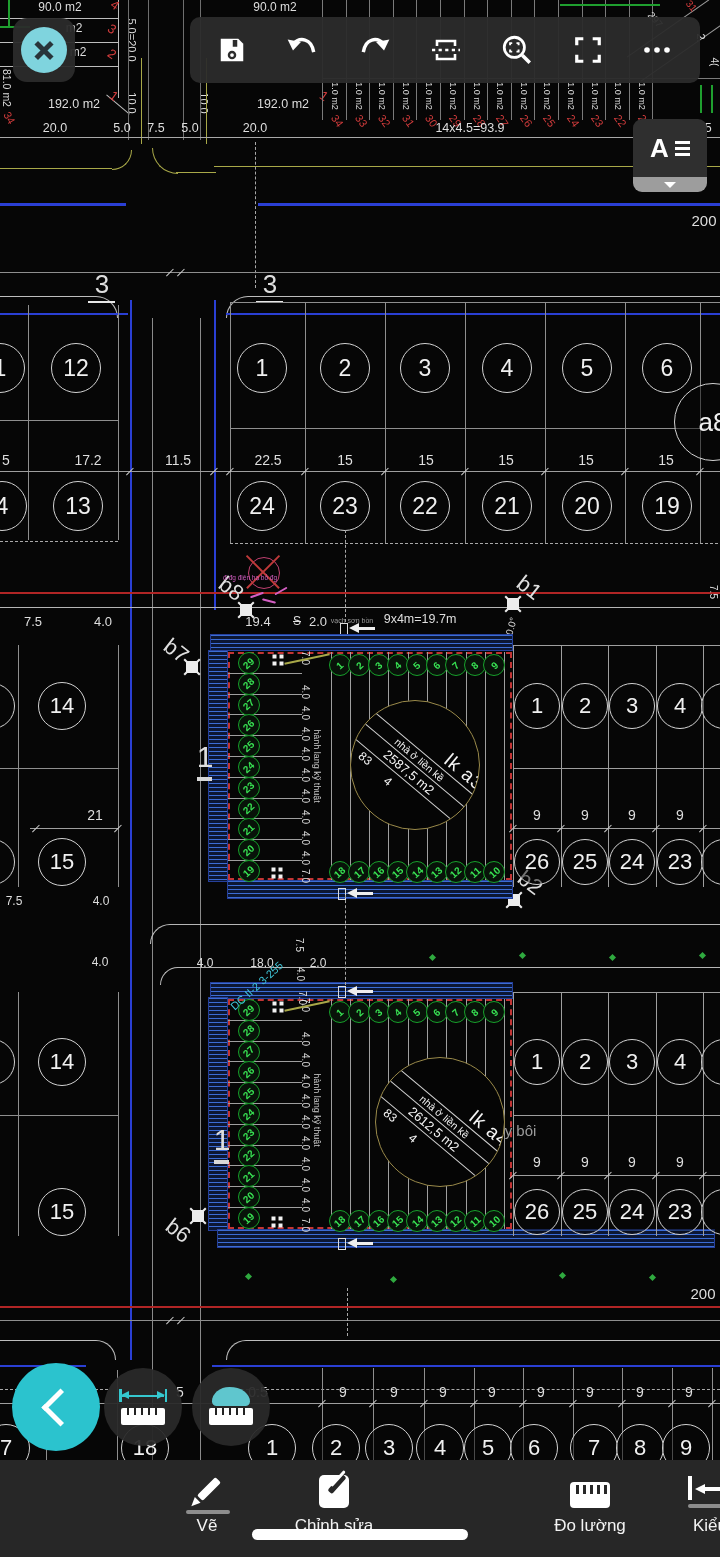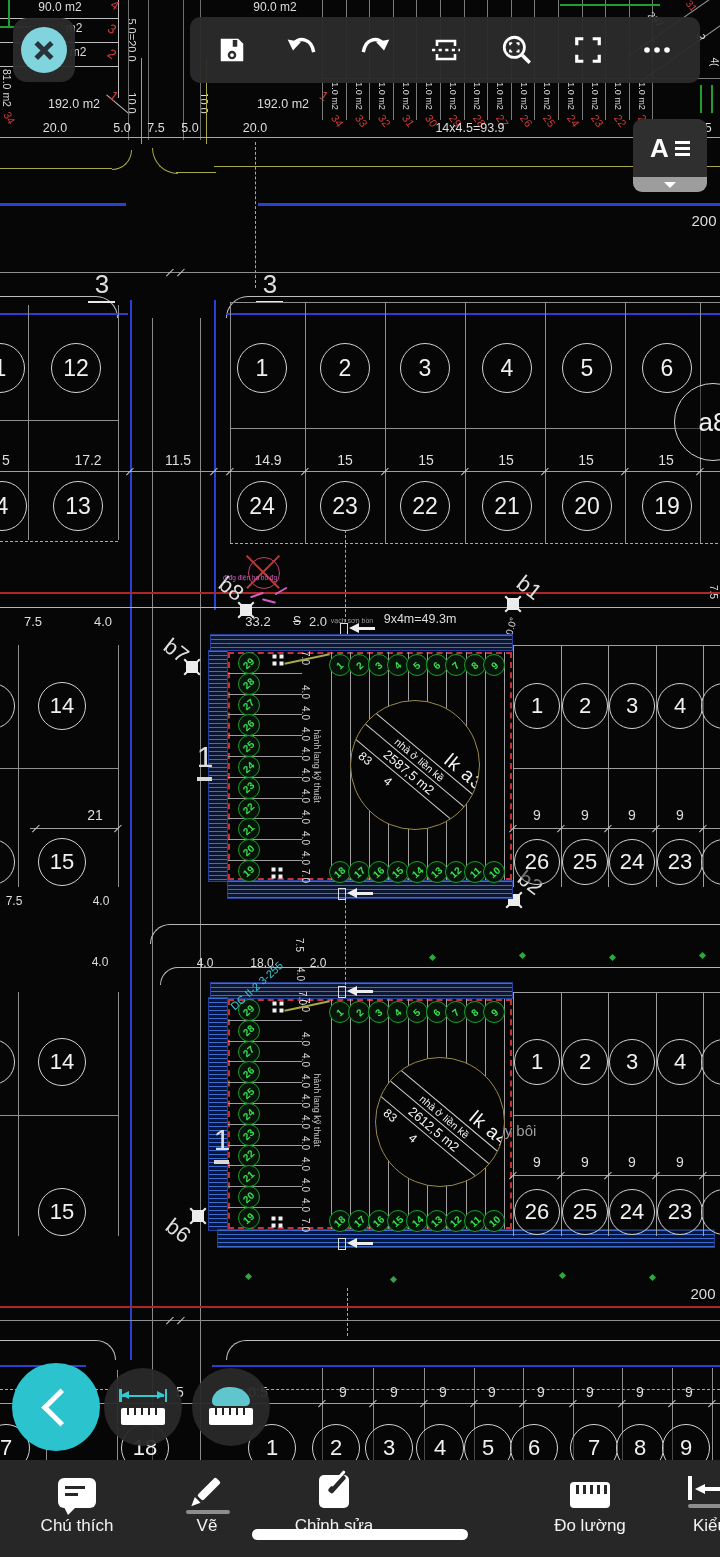--- a/index.html
+++ b/index.html
@@ -190,21 +190,21 @@
     <div class="circ" style="left: 262px; top: 368px; width: 48px; height: 48px; font-size: 23px;">1</div>
     <div class="circ" style="left: 345px; top: 368px; width: 48px; height: 48px; font-size: 23px;">2</div>
     <div class="circ" style="left: 425px; top: 368px; width: 48px; height: 48px; font-size: 23px;">3</div>
     <div class="circ" style="left: 507px; top: 368px; width: 48px; height: 48px; font-size: 23px;">4</div>
     <div class="circ" style="left: 587px; top: 368px; width: 48px; height: 48px; font-size: 23px;">5</div>
     <div class="circ" style="left: 667px; top: 368px; width: 48px; height: 48px; font-size: 23px;">6</div>
     <div class="circ" style="left: 713px; top: 422px; width: 76px; height: 76px; font-size: 26px;">a8</div>
     <div class="tx" style="left: 6px; top: 460px; font-size: 14px;">5</div>
     <div class="tx" style="left: 88px; top: 460px; font-size: 14px;">17.2</div>
     <div class="tx" style="left: 178px; top: 460px; font-size: 14px;">11.5</div>
-    <div class="tx" style="left: 268px; top: 460px; font-size: 14px;">14.9</div>
+    <div class="tx" style="left: 268px; top: 460px; font-size: 14px;">22.5</div>
     <div class="tx" style="left: 345px; top: 460px; font-size: 14px;">15</div>
     <div class="tx" style="left: 426px; top: 460px; font-size: 14px;">15</div>
     <div class="tx" style="left: 506px; top: 460px; font-size: 14px;">15</div>
     <div class="tx" style="left: 586px; top: 460px; font-size: 14px;">15</div>
     <div class="tx" style="left: 666px; top: 460px; font-size: 14px;">15</div>
     <div class="ln" style="left: 0px; top: 471px; width: 720px; height: 1px; background: rgb(158, 158, 158);"></div>
     <div class="ln" style="left: 125px; top: 471px; width: 10px; height: 1.3px; background: rgb(207, 207, 207); transform: rotate(-45deg);"></div>
     <div class="ln" style="left: 209px; top: 471px; width: 10px; height: 1.3px; background: rgb(207, 207, 207); transform: rotate(-45deg);"></div>
     <div class="ln" style="left: 225px; top: 471px; width: 10px; height: 1.3px; background: rgb(207, 207, 207); transform: rotate(-45deg);"></div>
     <div class="ln" style="left: 300px; top: 471px; width: 10px; height: 1.3px; background: rgb(207, 207, 207); transform: rotate(-45deg);"></div>
@@ -236,25 +236,25 @@
     <div class="tx" style="left: 178px; top: 1231px; font-size: 22px; transform: translate(-50%, -50%) rotate(38deg);">b6</div>
     <div class="ab" style="left: 248px; top: 557px; width: 30px; height: 30px; border: 1.5px solid rgb(192, 64, 112); border-radius: 50%;"></div>
     <div class="ln" style="left: 240px; top: 571px; width: 46px; height: 1.5px; background: rgb(192, 58, 58); transform: rotate(45deg);"></div>
     <div class="ln" style="left: 240px; top: 571px; width: 46px; height: 1.5px; background: rgb(192, 58, 58); transform: rotate(-45deg);"></div>
     <div class="ln" style="left: 250px; top: 594px; width: 14px; height: 2px; background: rgb(212, 95, 195); transform: rotate(-20deg); border-radius: 2px;"></div>
     <div class="ln" style="left: 262px; top: 600px; width: 14px; height: 2px; background: rgb(212, 95, 195); transform: rotate(15deg); border-radius: 2px;"></div>
     <div class="ln" style="left: 274px; top: 590px; width: 14px; height: 2px; background: rgb(212, 95, 195); transform: rotate(-30deg); border-radius: 2px;"></div>
     <div class="tx" style="left: 250px; top: 578px; font-size: 6.5px; color: rgb(212, 95, 195);">đ-đg điện hạ bỏ đg</div>
     <div class="tx" style="left: 33px; top: 621px; font-size: 13px;">7.5</div>
     <div class="tx" style="left: 103px; top: 621px; font-size: 13px;">4.0</div>
-    <div class="tx" style="left: 258px; top: 621px; font-size: 13px;">33.2</div>
+    <div class="tx" style="left: 258px; top: 621px; font-size: 13px;">19.4</div>
     <div class="tx" style="left: 297px; top: 621px; font-size: 12px; text-decoration: line-through;">S</div>
     <div class="tx" style="left: 318px; top: 621px; font-size: 13px;">2.0</div>
     <div class="tx" style="left: 352px; top: 620px; font-size: 7px; color: rgb(154, 154, 154);">vạch sơn bồn</div>
-    <div class="tx" style="left: 420px; top: 619px; font-size: 12.5px;">9x4m=49.3m</div>
+    <div class="tx" style="left: 420px; top: 619px; font-size: 12.5px;">9x4m=19.7m</div>
     <div class="arrowL" style="left: 340px; top: 628px; width: 36px;">
       <span class="rct"></span>
       <span class="tri"></span>
       <span class="tl"></span>
     </div>
     <div class="tx" style="left: 511px; top: 629px; font-size: 10px; transform: translate(-50%, -50%) rotate(-75deg);">90.0°</div>
     <div class="tx" style="left: 713px; top: 592px; font-size: 10px; transform: translate(-50%, -50%) rotate(90deg);">7.5</div>
     <div class="ln" style="left: 0px; top: 622px; width: 210px; height: 0px; background: rgb(119, 119, 119);"></div>
     <div class="hatch" style="left: 210px; top: 634px; width: 303px; height: 17px;"></div>
     <div class="hatch" style="left: 208px; top: 650px; width: 20px; height: 232px;"></div>
@@ -822,30 +822,20 @@
       <i style="position:absolute;left:6px;top:0;width:2px;height:7px;background:#222"></i>
       <i style="position:absolute;left:13px;top:0;width:2px;height:7px;background:#222"></i>
       <i style="position:absolute;left:20px;top:0;width:2px;height:7px;background:#222"></i>
       <i style="position:absolute;left:27px;top:0;width:2px;height:7px;background:#222"></i>
       <i style="position:absolute;left:34px;top:0;width:2px;height:7px;background:#222"></i>
     </b>
   </span>
 </div>
 
 <div id="bottombar">
-  <div class="bitem" style="left:22px">
-    <span class="ic">
-      <span style="position:relative;width:38px;height:30px;background:#fff;border-radius:6px">
-        <i style="position:absolute;left:7px;top:8px;width:20px;height:3px;background:#272727"></i>
-        <i style="position:absolute;left:7px;top:15px;width:13px;height:3px;background:#272727"></i>
-        <i style="position:absolute;left:6px;bottom:-7px;border-left:4px solid transparent;border-right:8px solid transparent;border-top:8px solid #fff"></i>
-      </span>
-    </span>
-    <span class="lbl">Chú thích</span>
-  </div>
   <div class="bitem" style="left:279px">
     <span class="ic">
       <span style="position:relative;width:30px;height:33px;background:#fff;border-radius:5px">
         <i style="position:absolute;left:7px;top:6px;width:22px;height:6px;background:#272727;border-radius:2px;transform:rotate(-48deg)"></i>
         <i style="position:absolute;left:9px;top:2px;width:20px;height:3px;background:#fff;border-radius:2px;transform:rotate(-48deg)"></i>
       </span>
     </span>
     <span class="lbl">Chỉnh sửa</span>
   </div>
   <div class="bitem" style="left:152px">

